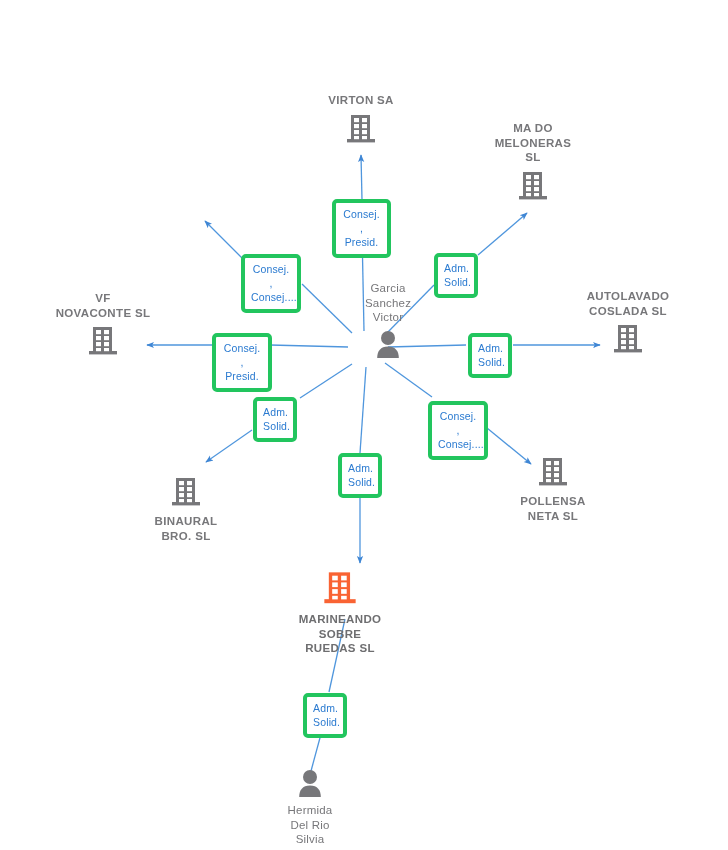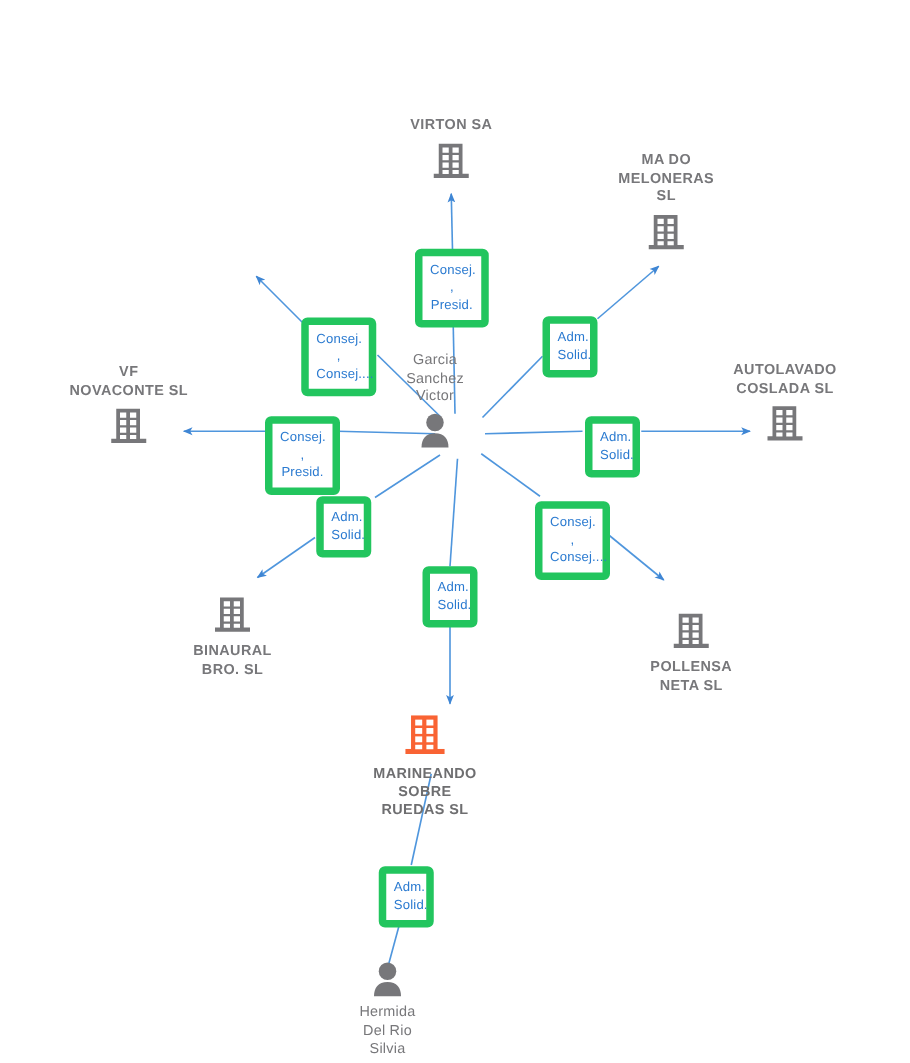--- a/index.html
+++ b/index.html
@@ -57,21 +57,21 @@
   .node.above .caption { margin-bottom: 4px; }
   
   .node.below .caption { margin-top: 5px; }
 
   
   .edge-label {
     position: absolute;
     z-index: 4;
     box-sizing: border-box;
     background: #ffffff;
-    border: 6px solid #22c55e;
+    border: 4px solid #22c55e;
     border-radius: 5px;
     color: #2a7ad0;
     font-size: 10.5px;
     line-height: 14px;
     letter-spacing: .15px;
     text-align: center;
     padding: 4px 6px 5px 6px;
     white-space: pre-line;
   }
 
@@ -253,21 +253,21 @@
           <rect x="18" y="18" width="5" height="4.2"></rect>
           <rect x="10" y="24" width="5" height="3.2"></rect>
           <rect x="18" y="24" width="5" height="3.2"></rect>
         </g>
       </svg>
     </span>
     <span class="caption">BINAURAL
 BRO.   SL</span>
   </div>
 
-  <div class="node company below" style="left:553px; top:457px;">
+  <div class="node company below" style="left:553px; top:424px;">
     <span class="glyph">
       <svg width="34" height="34" viewBox="0 0 34 34" xmlns="http://www.w3.org/2000/svg">
         <g fill="#77777a">
           <rect x="7" y="3" width="19" height="26"></rect>
           <rect x="3" y="27" width="28" height="3.4"></rect>
         </g>
         <g fill="#ffffff">
           <rect x="10" y="6" width="5" height="4.2"></rect>
           <rect x="18" y="6" width="5" height="4.2"></rect>
           <rect x="10" y="12" width="5" height="4.2"></rect>
@@ -300,21 +300,21 @@
           <rect x="10" y="24" width="5" height="3.2"></rect>
           <rect x="18" y="24" width="5" height="3.2"></rect>
         </g>
       </svg>
     </span>
     <span class="caption">MARINEANDO
 SOBRE
 RUEDAS  SL</span>
   </div>
 
-  <div class="node person above" style="left:348px; top:250px;">
+  <div class="node person above" style="left:388px; top:250px;">
     <span class="caption">Garcia
 Sanchez
 Victor</span>
     <span class="glyph">
       <svg width="30" height="30" viewBox="0 0 30 30" xmlns="http://www.w3.org/2000/svg">
         <g fill="#77777a">
           <circle cx="15" cy="9" r="7"></circle>
           <path d="M 15 17.5 C 7.5 17.5 4.2 22.2 4.2 29 L 25.8 29 C 25.8 22.2 22.5 17.5 15 17.5 Z"></path>
         </g>
       </svg>

